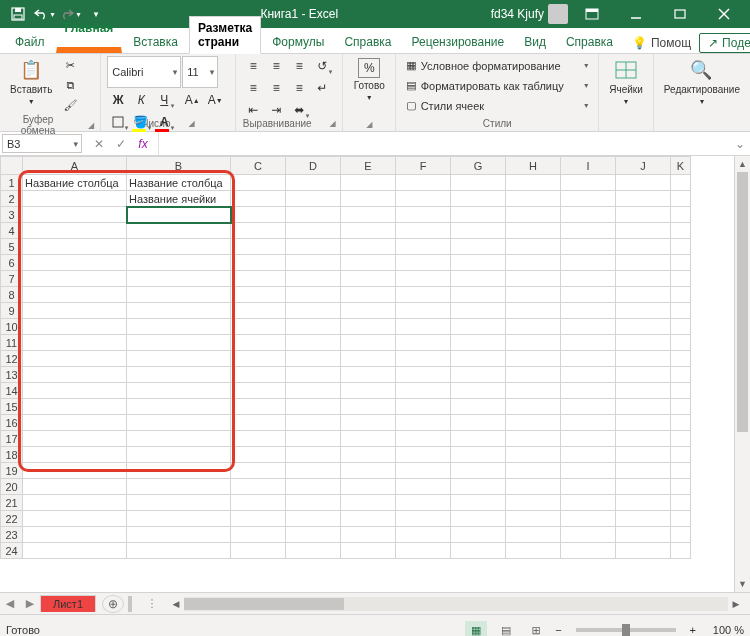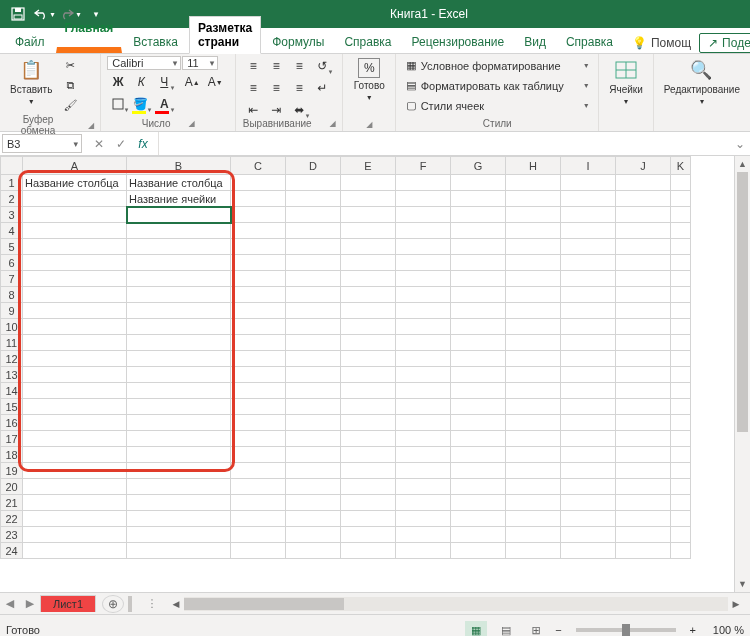--- a/index.html
+++ b/index.html
@@ -27,36 +27,36 @@
 .ribbon { background: #f3f2f1; border-bottom: 1px solid #d4d4d4; height: 78px; display: flex; }
 .group { border-right: 1px solid #e1dfdd; padding: 2px 6px 0 6px; display: flex; flex-direction: column; justify-content: space-between; }
 .group-content { display: flex; gap: 4px; align-items: flex-start; height: 60px; }
 .group-label { font-size: 10px; color: #666; text-align: center; padding-bottom: 2px; display: flex; justify-content: center; align-items: center; gap: 18px; }
 .group-label .launcher { font-size: 8px; color: #888; }
 .bigbtn { display: flex; flex-direction: column; align-items: center; justify-content: center; gap: 2px; padding: 2px 4px; cursor: pointer; min-width: 40px; }
 .bigbtn .ico { width: 24px; height: 24px; display: flex; align-items: center; justify-content: center; font-size: 18px; }
 .bigbtn .lbl { font-size: 10px; text-align: center; line-height: 11px; }
 .smallcol { display: flex; flex-direction: column; gap: 2px; }
 .smallbtn { width: 20px; height: 18px; display: flex; align-items: center; justify-content: center; font-size: 11px; cursor: pointer; }
-.combo { height: 14px; border: 1px solid #c8c6c4; background: #fff; font-size: 11px; padding: 0 18px 0 4px; display: flex; align-items: center; position: relative; cursor: pointer; }
+.combo { height: 32px; border: 1px solid #c8c6c4; background: #fff; font-size: 11px; padding: 0 18px 0 4px; display: flex; align-items: center; position: relative; cursor: pointer; }
 .combo::after { content: "▾"; position: absolute; right: 3px; font-size: 9px; color: #666; }
 .rowbtns { display: flex; gap: 1px; }
 .iconbtn { width: 22px; height: 20px; display: flex; align-items: center; justify-content: center; cursor: pointer; font-size: 12px; position: relative; }
 .iconbtn.dd::after { content: "▾"; font-size: 7px; color: #666; position: absolute; bottom: 0; right: 1px; }
 .stackcol { display: flex; flex-direction: column; gap: 1px; }
 .widebtn { display: flex; align-items: center; gap: 4px; padding: 1px 4px; height: 19px; cursor: pointer; font-size: 11px; }
 .widebtn .dd { font-size: 8px; color: #666; margin-left: auto; }
 
 
 .formulabar { height: 24px; border-bottom: 1px solid #d4d4d4; display: flex; align-items: stretch; background: #fff; }
 .namebox { width: 80px; border: 1px solid #c8c6c4; margin: 2px; padding: 0 4px; display: flex; align-items: center; font-size: 11px; position: relative; }
 .namebox::after { content: "▾"; position: absolute; right: 3px; font-size: 9px; color: #666; }
 .fbtns { display: flex; align-items: center; gap: 4px; padding: 0 6px; border-right: 1px solid #e1dfdd; }
 .fbtn { width: 18px; height: 18px; display: flex; align-items: center; justify-content: center; color: #888; cursor: pointer; font-size: 12px; }
-.fx { font-style: italic; color: #0f766e; }
+.fx { font-style: italic; color: #a21caf; }
 .formula-input { flex: 1; padding: 0 6px; display: flex; align-items: center; font-size: 11px; }
 .f-expand { width: 20px; display: flex; align-items: center; justify-content: center; color: #888; }
 
 
 .sheet-area { position: relative; height: calc(636px - 28px - 26px - 78px - 24px - 22px - 22px); display: flex; }
 .sheet-scroll { flex: 1; overflow: hidden; position: relative; }
 .grid { border-collapse: collapse; table-layout: fixed; }
 .grid th, .grid td { border: 1px solid #d4d4d4; font-size: 11px; font-weight: normal; }
 .grid .corner { width: 22px; height: 18px; background: #f3f2f1; }
 .grid .colh { height: 18px; background: #f3f2f1; text-align: center; color: #444; }
@@ -116,20 +116,46 @@
       </div>
     <div class="btn">
         <svg width="16" height="14" viewBox="0 0 16 14">
           <path d="M10 3 L14 6 L10 9 M14 6 H6 A4 4 0 0 0 6 12" fill="none" stroke="#888" stroke-width="1.3"></path>
         </svg>
         <span style="font-size:8px;margin-left:1px">▾</span>
       </div>
     <div class="btn" style="font-size:9px">▾</div>
   </div>
   <div class="title-center">Книга1  -  Excel</div>
+  <div class="title-right">
+    <span>fd34 Kjufy</span>
+    <span class="avatar"></span>
+    <div class="winbtn">
+        <svg width="14" height="12">
+          <rect x="1" y="1" width="12" height="10" fill="none" stroke="#fff"></rect>
+          <rect x="1" y="1" width="12" height="3" fill="#fff"></rect>
+        </svg>
+      </div>
+    <div class="winbtn">
+        <svg width="12" height="12">
+          <line x1="1" y1="10" x2="11" y2="10" stroke="#fff" stroke-width="1.5"></line>
+        </svg>
+      </div>
+    <div class="winbtn">
+        <svg width="12" height="12">
+          <rect x="1" y="2" width="10" height="8" fill="none" stroke="#fff" stroke-width="1.2"></rect>
+        </svg>
+      </div>
+    <div class="winbtn">
+        <svg width="12" height="12">
+          <line x1="1" y1="1" x2="11" y2="11" stroke="#fff" stroke-width="1.4"></line>
+          <line x1="11" y1="1" x2="1" y2="11" stroke="#fff" stroke-width="1.4"></line>
+        </svg>
+      </div>
+  </div>
 </div>
 
 <div class="tabbar">
   <div class="tab">Файл</div>
   <div class="tab active">Главная</div>
   <div class="tab">Вставка</div>
   <div class="tab active2">Разметка страни</div>
   <div class="tab">Формулы</div>
   <div class="tab">Справка</div>
   <div class="tab">Рецензирование</div>

